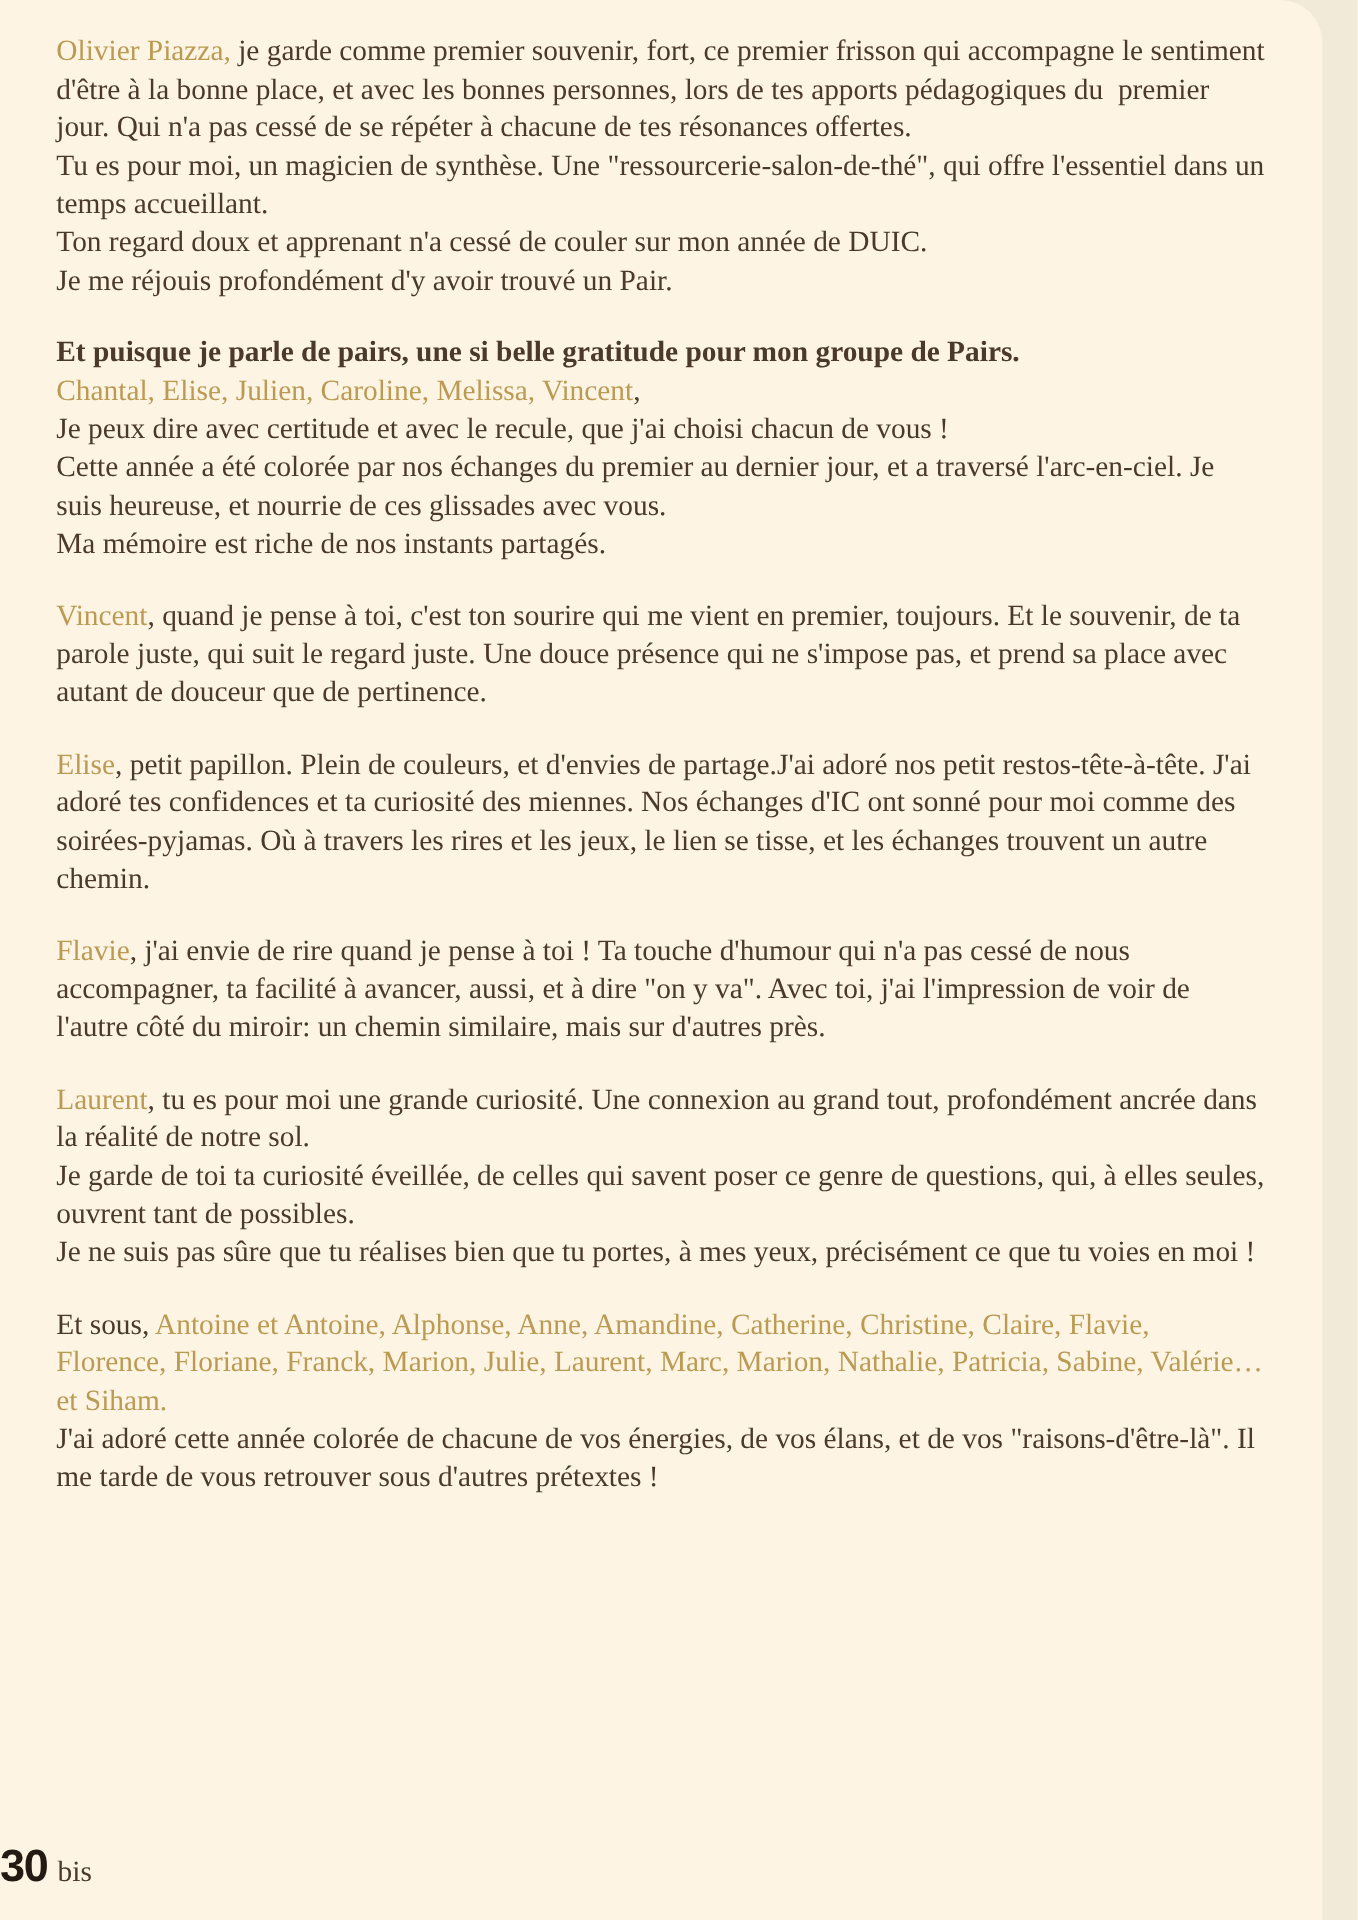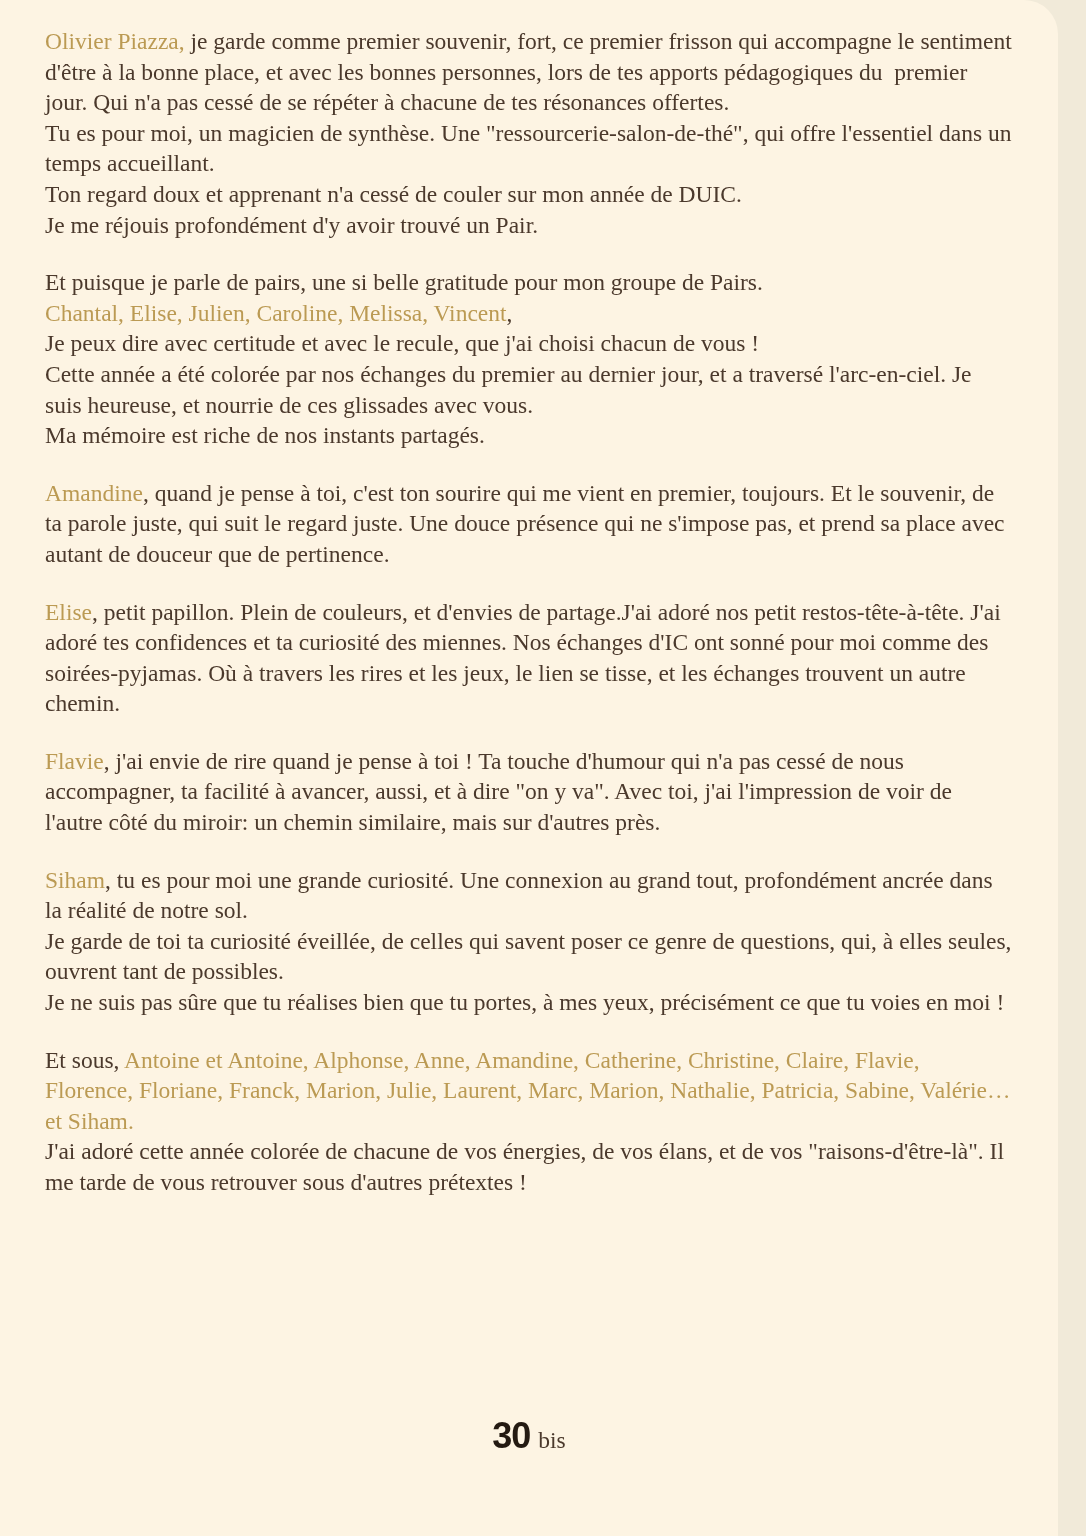--- a/index.html
+++ b/index.html
@@ -28,27 +28,27 @@
     font-size: 23.5px;
     line-height: 30.6px;
   }
   .para {
     margin: 0;
     white-space: pre-wrap;
   }
   .para.gap { margin-top: 27px; }
   .seg-plain { color: var(--text, #4b392c); }
   .seg-accent { color: var(--accent, #bb9a53); }
-  .seg-bold { color: var(--text, #4b392c); font-weight: normal; text-align: center; }
+  .seg-bold { color: var(--text, #4b392c); font-weight: bold; text-align: center; }
   .footer {
     position: absolute;
-    top: 1415px;
+    top: 1472px;
     left: 0;
     width: 1058px;
-    text-align: center;
+    text-align: left;
   }
   .pageno {
     font-family: "Liberation Sans", sans-serif;
     font-weight: 700;
     font-size: 36px;
     letter-spacing: -1px;
     color: var(--pageno, #241a12);
     vertical-align: baseline;
   }
   .pageno-suffix {
@@ -66,24 +66,24 @@
   <div class="content">
       <p class="para"><span class="seg-accent">Olivier Piazza,</span><span class="seg-plain"> je garde comme premier souvenir, fort, ce premier frisson qui accompagne le sentiment d'être à la bonne place, et avec les bonnes personnes, lors de tes apports pédagogiques du  premier jour. Qui n'a pas cessé de se répéter à chacune de tes résonances offertes.
 Tu es pour moi, un magicien de synthèse. Une "ressourcerie-salon-de-thé", qui offre l'essentiel dans un temps accueillant.
 Ton regard doux et apprenant n'a cessé de couler sur mon année de DUIC.
 Je me réjouis profondément d'y avoir trouvé un Pair.</span></p>
       <p class="para gap"><span class="seg-bold">Et puisque je parle de pairs, une si belle gratitude pour mon groupe de Pairs.</span><span class="seg-plain">
 </span><span class="seg-accent">Chantal, Elise, Julien, Caroline, Melissa, Vincent</span><span class="seg-plain">,
 Je peux dire avec certitude et avec le recule, que j'ai choisi chacun de vous !
 Cette année a été colorée par nos échanges du premier au dernier jour, et a traversé l'arc-en-ciel. Je suis heureuse, et nourrie de ces glissades avec vous.
 Ma mémoire est riche de nos instants partagés.</span></p>
-      <p class="para gap"><span class="seg-accent">Amandine</span><span class="seg-plain">, quand je pense à toi, c'est ton sourire qui me vient en premier, toujours. Et le souvenir, de ta parole juste, qui suit le regard juste. Une douce présence qui ne s'impose pas, et prend sa place avec autant de douceur que de pertinence.</span></p>
+      <p class="para gap"><span class="seg-accent">Vincent</span><span class="seg-plain">, quand je pense à toi, c'est ton sourire qui me vient en premier, toujours. Et le souvenir, de ta parole juste, qui suit le regard juste. Une douce présence qui ne s'impose pas, et prend sa place avec autant de douceur que de pertinence.</span></p>
       <p class="para gap"><span class="seg-accent">Elise</span><span class="seg-plain">, petit papillon. Plein de couleurs, et d'envies de partage.J'ai adoré nos petit restos-tête-à-tête. J'ai adoré tes confidences et ta curiosité des miennes. Nos échanges d'IC ont sonné pour moi comme des soirées-pyjamas. Où à travers les rires et les jeux, le lien se tisse, et les échanges trouvent un autre chemin.</span></p>
       <p class="para gap"><span class="seg-accent">Flavie</span><span class="seg-plain">, j'ai envie de rire quand je pense à toi ! Ta touche d'humour qui n'a pas cessé de nous accompagner, ta facilité à avancer, aussi, et à dire "on y va". Avec toi, j'ai l'impression de voir de l'autre côté du miroir: un chemin similaire, mais sur d'autres près.</span></p>
-      <p class="para gap"><span class="seg-accent">Siham</span><span class="seg-plain">, tu es pour moi une grande curiosité. Une connexion au grand tout, profondément ancrée dans la réalité de notre sol.
+      <p class="para gap"><span class="seg-accent">Laurent</span><span class="seg-plain">, tu es pour moi une grande curiosité. Une connexion au grand tout, profondément ancrée dans la réalité de notre sol.
 Je garde de toi ta curiosité éveillée, de celles qui savent poser ce genre de questions, qui, à elles seules, ouvrent tant de possibles.
 Je ne suis pas sûre que tu réalises bien que tu portes, à mes yeux, précisément ce que tu voies en moi !</span></p>
       <p class="para gap"><span class="seg-plain">Et sous, </span><span class="seg-accent">Antoine et Antoine, Alphonse, Anne, Amandine, Catherine, Christine, Claire, Flavie, Florence, Floriane, Franck, Marion, Julie, Laurent, Marc, Marion, Nathalie, Patricia, Sabine, Valérie… et Siham.</span><span class="seg-plain">
 J'ai adoré cette année colorée de chacune de vos énergies, de vos élans, et de vos "raisons-d'être-là". Il me tarde de vous retrouver sous d'autres prétextes !</span></p>
     </div>
   <div class="footer">
     <span class="pageno">30</span><span class="pageno-suffix">bis</span>
   </div>
 </div>
 

